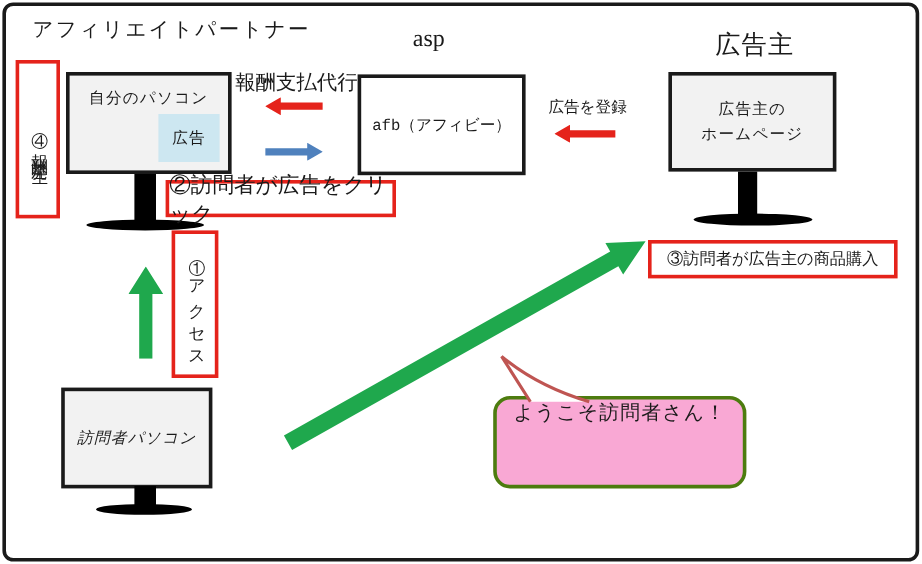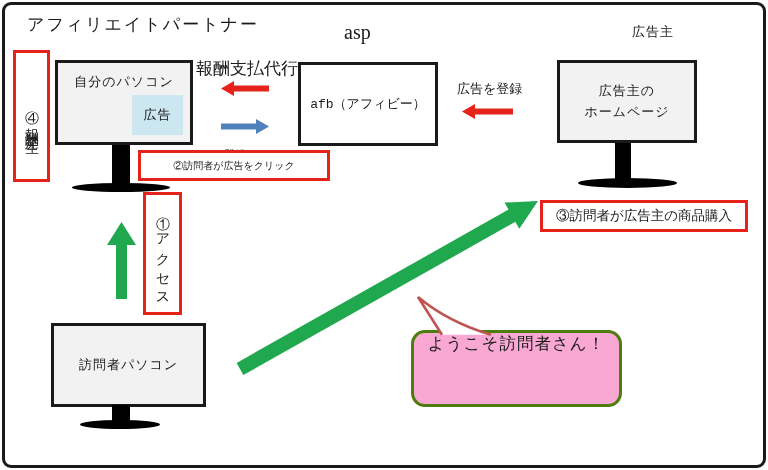--- a/index.html
+++ b/index.html
@@ -4,51 +4,51 @@
 <style>
   * { margin:0; padding:0; box-sizing:border-box; }
   html,body { background:#ffffff; }
   body { font-family:"Liberation Serif","DejaVu Serif",serif; color:#1a1a1a; }
   .canvas { position:relative; width:768px; height:470px; background:#ffffff; overflow:hidden; }
   .frame { position:absolute; inset:2px; border:3px solid #1a1a1a; border-radius:9px; }
 
   .title { position:absolute; white-space:nowrap; color:#1a1a1a; }
   .t-affiliate { left:27px; top:13px; font-size:17px; letter-spacing:2px; }
   .t-asp { left:344px; top:21px; font-size:20px; }
-  .t-advertiser { left:632px; top:23px; font-size:13px; letter-spacing:1px; }
+  .t-advertiser { left:596px; top:23px; font-size:21px; letter-spacing:1px; }
 
   .screen { position:absolute; background:#f2f2f2; border:3px solid #1a1a1a;
             display:flex; justify-content:center; font-size:13px; letter-spacing:1px; }
   .screen.top-label { align-items:flex-start; padding-top:10px; }
   .screen.center-label { align-items:center; }
   .screen.two-line { flex-direction:column; align-items:center; justify-content:center; line-height:1.55; }
   .scr-mypc { left:55px; top:60px; width:138px; height:85px; }
   .scr-adv { left:557px; top:60px; width:140px; height:83px; }
-  .scr-visitor { left:51px; top:323px; width:155px; height:84px; }
+  .scr-visitor { left:51px; top:323px; width:126px; height:84px;font-style:italic; }
 
   .neck { position:absolute; background:#000000; }
   .neck-mypc { left:112px; top:145px; width:18px; height:41px; }
   .neck-adv { left:615px; top:143px; width:16px; height:37px; }
   .neck-visitor { left:112px; top:405px; width:18px; height:19px; }
   .base { position:absolute; background:#000000; border-radius:50%; }
   .base-mypc { left:72px; top:183px; width:98px; height:9px; }
   .base-adv { left:578px; top:178px; width:99px; height:10px; }
   .base-visitor { left:80px; top:420px; width:80px; height:9px; }
 
   .ad-box { position:absolute; left:132px; top:95px; width:51px; height:40px;
             background:#cde7f1; display:flex; align-items:center; justify-content:center;
             font-size:13px; letter-spacing:1px; }
 
   .asp-box { position:absolute; left:298px; top:62px; width:140px; height:84px;
              background:#ffffff; border:3px solid #1a1a1a; display:flex; align-items:center;
              justify-content:center; font-size:13px;font-family:Liberation Mono, monospace; }
 
   .red-box { position:absolute; background:#ffffff; border:3px solid #e5231b;
              display:flex; align-items:center; justify-content:center; }
-  .box-step2 { left:138px; top:150px; width:192px; height:31px; font-size:10px; }
+  .box-step2 { left:138px; top:150px; width:192px; height:31px; font-size:18px; }
   .box-step3 { left:540px; top:200px; width:208px; height:32px; font-size:13.5px; }
   .box-step4 { left:13px; top:50px; width:37px; height:132px; font-size:14px; }
   .box-step1 { left:143px; top:192px; width:39px; height:123px; font-size:14px; }
   .vtext { writing-mode:vertical-rl; text-orientation:upright; letter-spacing:4px; }
 
   .arrow-label { position:absolute; white-space:nowrap; }
   .lbl-reward { left:196px; top:57px; font-size:17px; }
   .lbl-register { left:224px; top:99px; font-size:11px;margin-top:48px; }
   .lbl-register-ad { left:457px; top:80px; font-size:13px; }
 

